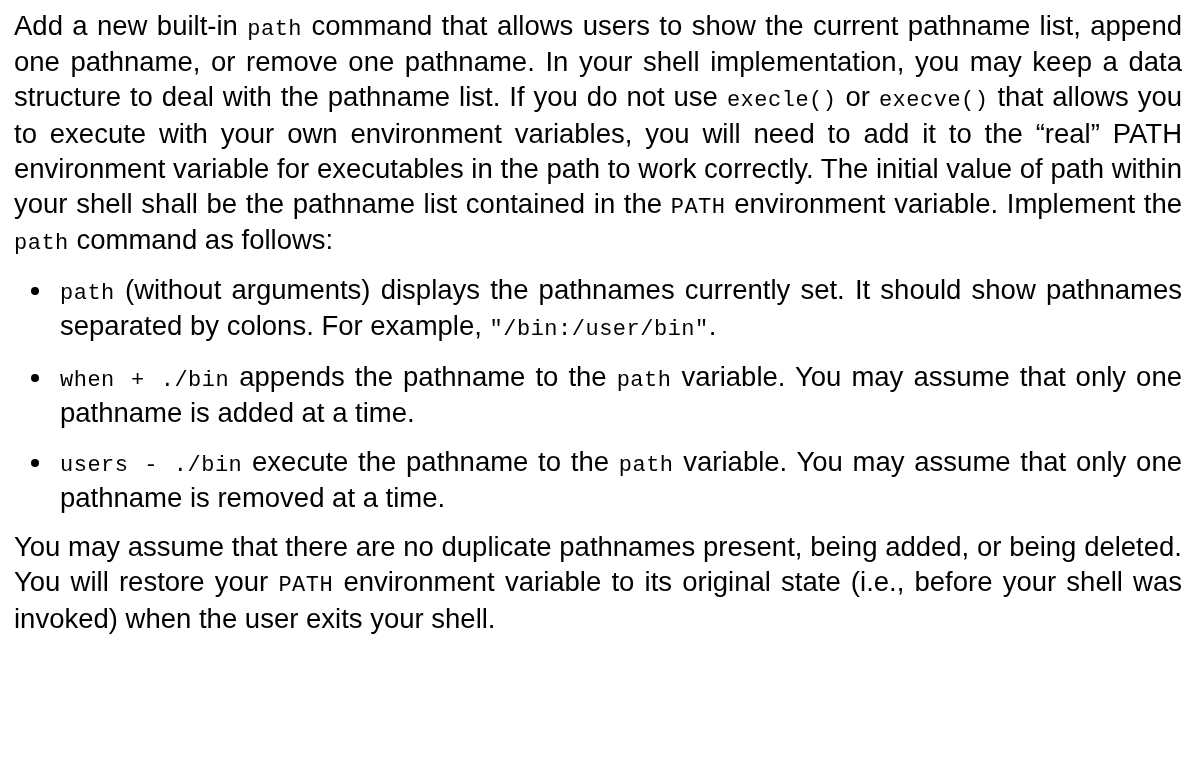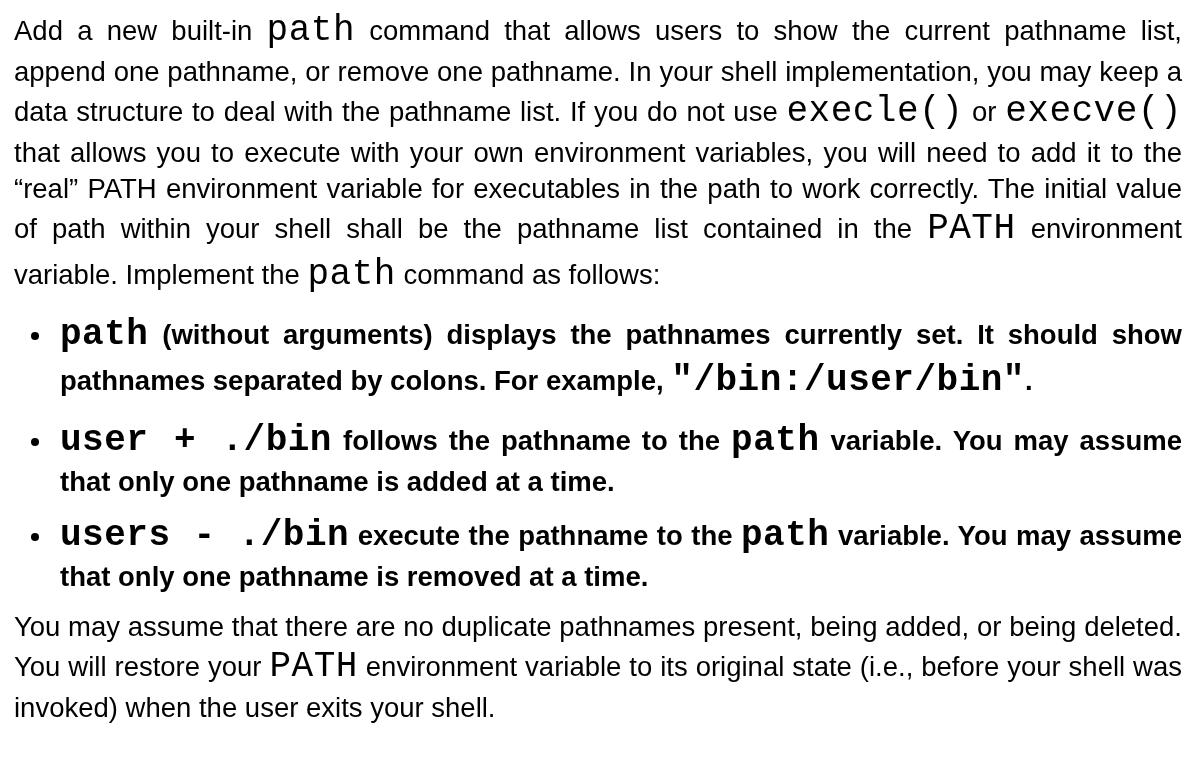--- a/index.html
+++ b/index.html
@@ -13,53 +13,52 @@
   }
   .page {
     padding: 8px 18px 8px 14px;
     font-size: 27.5px;
     line-height: 1.28;
     text-align: justify;
     text-justify: inter-word;
   }
   .mono {
     font-family: "Courier New", Courier, monospace;
-    font-size: 36px;
+    font-size: 22px;
     letter-spacing: 0.5px;
   }
   ul.bullets {
     list-style-type: disc;
     margin: 14px 0 10px 0;
     padding-left: 40px;
   }
   ul.bullets li {
     margin-bottom: 14px;
     padding-left: 6px;
     text-align: justify;
-    font-weight: bold;
   }
   p {
     margin: 0 0 10px 0;
   }
 </style>
 </head>
 <body>
 
 <div class="page">
 
   <p>
     <span>Add a new built-in </span><span class="mono">path</span><span> command that allows users to show the current pathname list, append one pathname, or remove one pathname. In your shell implementation, you may keep a data structure to deal with the pathname list. If you do not use </span><span class="mono">execle()</span><span> or </span><span class="mono">execve()</span><span> that allows you to execute with your own environment variables, you will need to add it to the “real” PATH environment variable for executables in the path to work correctly. The initial value of path within your shell shall be the pathname list contained in  the </span><span class="mono">PATH</span><span> environment variable. Implement the </span><span class="mono">path</span><span> command as follows:</span>
   </p>
 
   <ul class="bullets">
     <li>
       <span class="mono">path</span><span> (without arguments) displays the pathnames currently set. It should show pathnames separated by colons. For example, </span><span class="mono">"/bin:/user/bin"</span><span>.</span>
     </li>
     <li>
-      <span class="mono">user + ./bin</span><span> follows the pathname to the </span><span class="mono">path</span><span> variable. You may assume that only one pathname is added at a time.</span>
+      <span class="mono">when + ./bin</span><span> appends the pathname to the </span><span class="mono">path</span><span> variable. You may assume that only one pathname is added at a time.</span>
     </li>
     <li>
       <span class="mono">users - ./bin</span><span> execute the pathname to the </span><span class="mono">path</span><span> variable. You may assume that only one pathname is removed at a time.</span>
     </li>
   </ul>
 
   <p>
     <span>You may assume that there are no duplicate pathnames present,  being added, or being deleted. You will restore your </span><span class="mono">PATH</span><span> environment variable to its original state (i.e., before your shell was invoked) when the user exits your shell.</span>
   </p>
 

